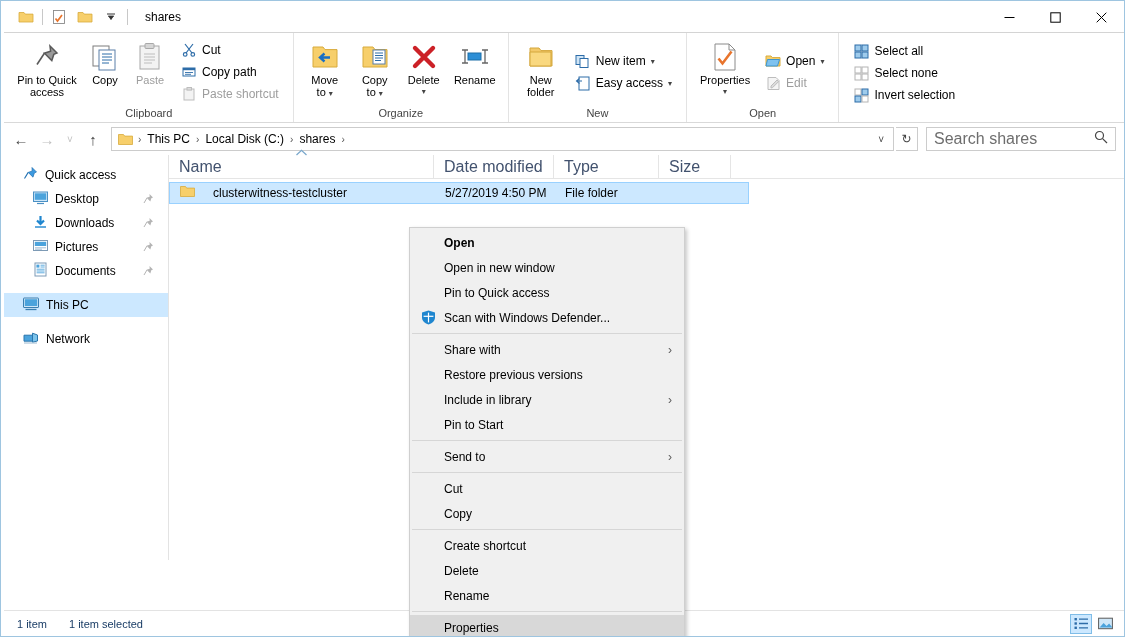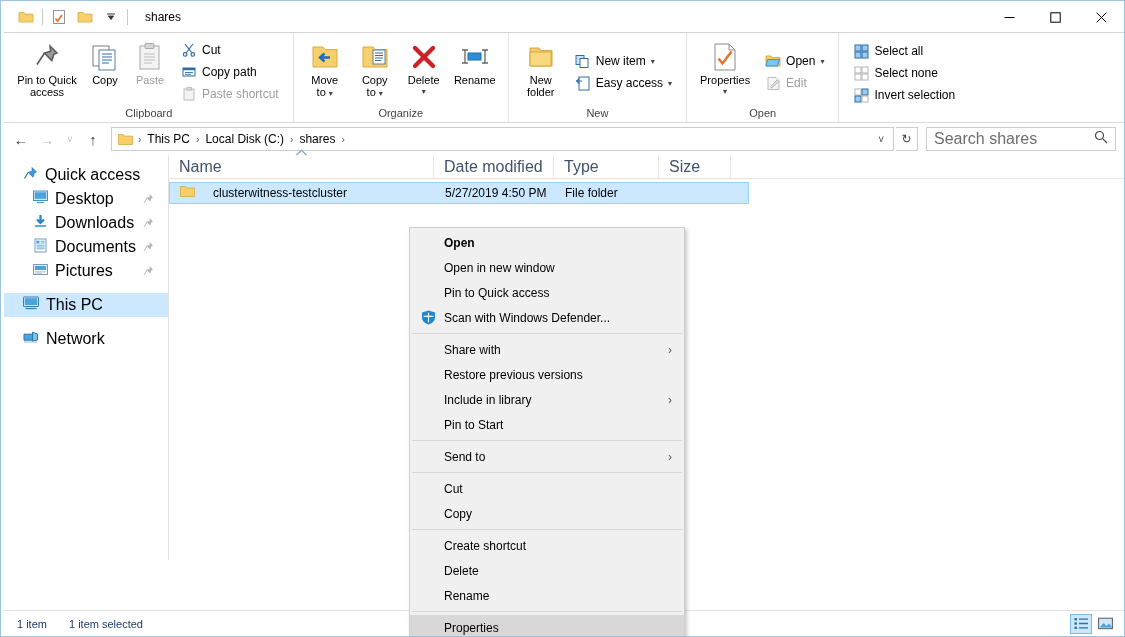--- a/index.html
+++ b/index.html
@@ -157,21 +157,21 @@
     width:168px;
     border-right:1px solid #e3e3e3;
     padding-top:8px;
     overflow:hidden;
     position:relative;
     background:#fff;
   }
   .navitem {
     height:24px; display:flex; align-items:center;
     padding-left:22px; gap:7px;
-    font-size:16px; color:#000;
+    font-size:12px; color:#000;
     position:relative;
   }
   .navitem.child { padding-left:32px; }
   .navitem.sel { background:#cce8ff; }
   .navitem .pin { position:absolute; right:14px; color:#a6a6a6; font-size:10px; }
   .nav-gap { height:10px; }
 
   .filearea { flex:1; position:relative; background:#fff; }
   .colhead {
     height:24px; display:flex; align-items:center;
@@ -608,47 +608,47 @@
         <span>Downloads</span>
         <span class="pin">
           <svg width="11" height="11" viewBox="0 0 11 11">
               <path d="M6.5 1l3.5 3.5-1.7.8-1 3.2L3.6 4.8l3.1-1.1z" fill="#b4b4b4"></path>
               <path d="M4 4.9L1 10" stroke="#b4b4b4" stroke-width="1"></path>
             </svg>
         </span>
       </div>
       <div class="navitem child">
         <span>
+          <svg width="15" height="13" viewBox="0 0 15 13">
+              <rect x="0.5" y="1.5" width="14" height="10" fill="#fff" stroke="#7d9ab5"></rect>
+              <rect x="1.8" y="2.8" width="11.4" height="4.2" fill="#4ba3dc"></rect>
+              <g stroke="#9ab8d0" stroke-width="0.9">
+                <path d="M2 8.8h11M2 10.2h7"></path>
+              </g>
+            </svg>
+        </span>
+        <span>Pictures</span>
+        <span class="pin">
+          <svg width="11" height="11" viewBox="0 0 11 11">
+              <path d="M6.5 1l3.5 3.5-1.7.8-1 3.2L3.6 4.8l3.1-1.1z" fill="#b4b4b4"></path>
+              <path d="M4 4.9L1 10" stroke="#b4b4b4" stroke-width="1"></path>
+            </svg>
+        </span>
+      </div>
+      <div class="navitem child">
+        <span>
           <svg width="15" height="15" viewBox="0 0 15 15">
               <rect x="2" y="1" width="11" height="13" fill="#fff" stroke="#7d9ab5"></rect>
               <rect x="3.4" y="2.6" width="3" height="3" fill="#4ba3dc"></rect>
               <g stroke="#4ba3dc" stroke-width="0.9">
                 <path d="M7.5 3.2h4.2M7.5 5h4.2M3.6 7.2h8M3.6 9h8M3.6 10.8h8"></path>
               </g>
             </svg>
         </span>
         <span>Documents</span>
-        <span class="pin">
-          <svg width="11" height="11" viewBox="0 0 11 11">
-              <path d="M6.5 1l3.5 3.5-1.7.8-1 3.2L3.6 4.8l3.1-1.1z" fill="#b4b4b4"></path>
-              <path d="M4 4.9L1 10" stroke="#b4b4b4" stroke-width="1"></path>
-            </svg>
-        </span>
-      </div>
-      <div class="navitem child">
-        <span>
-          <svg width="15" height="13" viewBox="0 0 15 13">
-              <rect x="0.5" y="1.5" width="14" height="10" fill="#fff" stroke="#7d9ab5"></rect>
-              <rect x="1.8" y="2.8" width="11.4" height="4.2" fill="#4ba3dc"></rect>
-              <g stroke="#9ab8d0" stroke-width="0.9">
-                <path d="M2 8.8h11M2 10.2h7"></path>
-              </g>
-            </svg>
-        </span>
-        <span>Pictures</span>
         <span class="pin">
           <svg width="11" height="11" viewBox="0 0 11 11">
               <path d="M6.5 1l3.5 3.5-1.7.8-1 3.2L3.6 4.8l3.1-1.1z" fill="#b4b4b4"></path>
               <path d="M4 4.9L1 10" stroke="#b4b4b4" stroke-width="1"></path>
             </svg>
         </span>
       </div>
       <div class="nav-gap"></div>
       <div class="navitem sel">
         <span>

